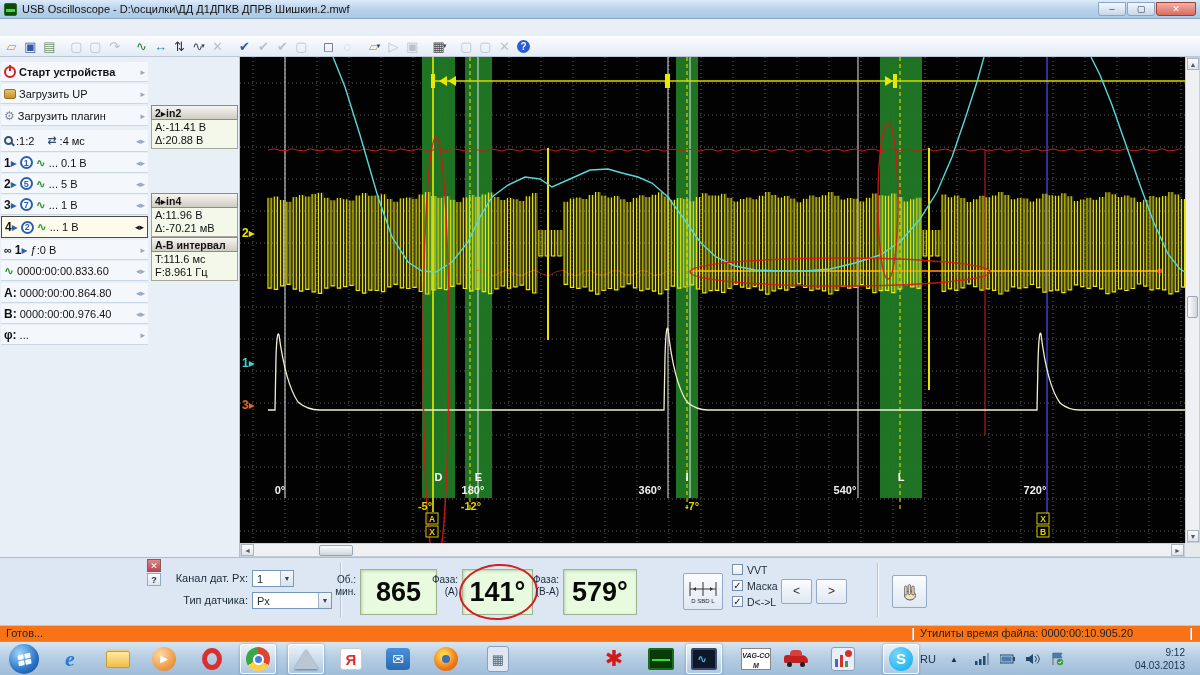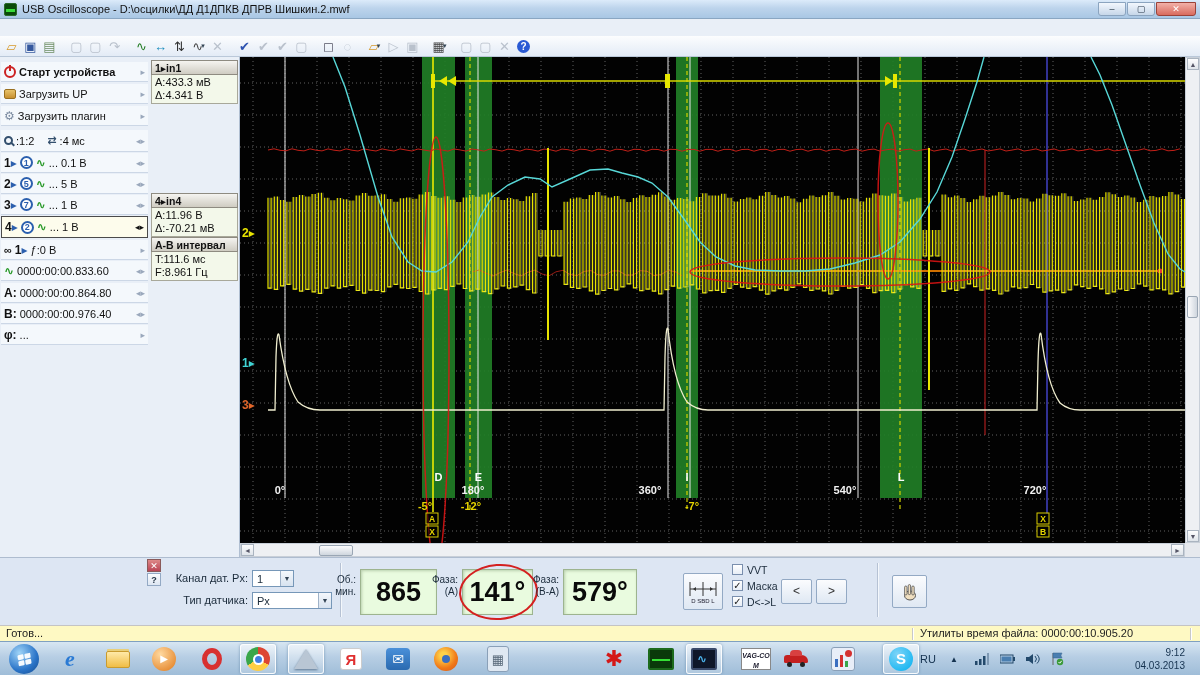--- a/index.html
+++ b/index.html
@@ -85,21 +85,21 @@
   .cbrow{position:absolute;left:732px;display:flex;align-items:center;gap:4px;font-size:10.5px;height:13px;}
   .cbbox{width:11px;height:11px;border:1px solid #7a8fae;background:linear-gradient(#fff,#e8eef6);
     font-size:10px;line-height:9px;text-align:center;color:#222;font-weight:bold;}
   .navb{position:absolute;top:21px;width:31px;height:25px;background:linear-gradient(#fbfcfe,#dfe8f3);
     border:1px solid #93a9c4;border-radius:2px;text-align:center;line-height:23px;font-size:12px;color:#333;}
   .toolb{position:absolute;background:linear-gradient(#fbfcfe,#dfe8f3);border:1px solid #93a9c4;border-radius:2px;
     display:flex;flex-direction:column;align-items:center;justify-content:center;}
   .rcap{font-size:6px;color:#223;line-height:6px;}
 
   
-  .statusbar{position:absolute;left:0;top:625px;width:1200px;height:16px;background:#fef9c3;border-top:1px solid #c4c4c4;
+  .statusbar{position:absolute;left:0;top:625px;width:1200px;height:16px;background:#f97316;border-top:1px solid #c4c4c4;
     font-size:11px;color:#222;}
   .statusbar .lft{position:absolute;left:6px;top:1px;}
   .statusbar .rgt{position:absolute;left:920px;top:1px;}
   .sgroove{position:absolute;top:2px;height:12px;width:2px;border-left:1px solid #c8c8c8;border-right:1px solid #fff;}
 
   
   .taskbar{position:absolute;left:0;top:641px;width:1200px;height:34px;
     background:linear-gradient(#d7e6f2,#b7cee4 45%,#9fbdd8);border-top:1px solid #7fa0c0;}
   .tbi{position:absolute;top:2px;width:36px;height:30px;display:flex;align-items:center;justify-content:center;}
   .tbi.framed{border:1px solid rgba(255,255,255,.85);background:linear-gradient(rgba(255,255,255,.55),rgba(255,255,255,.15));
@@ -277,25 +277,25 @@
       <div class="lrow" style="top: 247px;">
         <span class="pfx">B:</span>
         <span>0000:00:00.976.40</span>
         <span class="pager">◂▸</span>
       </div>
       <div class="lrow" style="top: 268px;">
         <span class="pfx">φ:</span>
         <span>...</span>
         <span class="pager">▸</span>
       </div>
-      <div class="mbox" style="top: 3px;">
-        <div class="mhead">1▸in1</div>
+      <div class="mbox" style="top: 48px;">
+        <div class="mhead">2▸in2</div>
         <div class="mbody">
-          <div>A:433.3 мВ</div>
-          <div>Δ:4.341 В</div>
+          <div>A:-11.41 В</div>
+          <div>Δ:20.88 В</div>
         </div>
       </div>
       <div class="mbox" style="top: 136px;">
         <div class="mhead">4▸in4</div>
         <div class="mbody">
           <div>A:11.96 В</div>
           <div>Δ:-70.21 мВ</div>
         </div>
       </div>
       <div class="mbox" style="top: 180px;">

